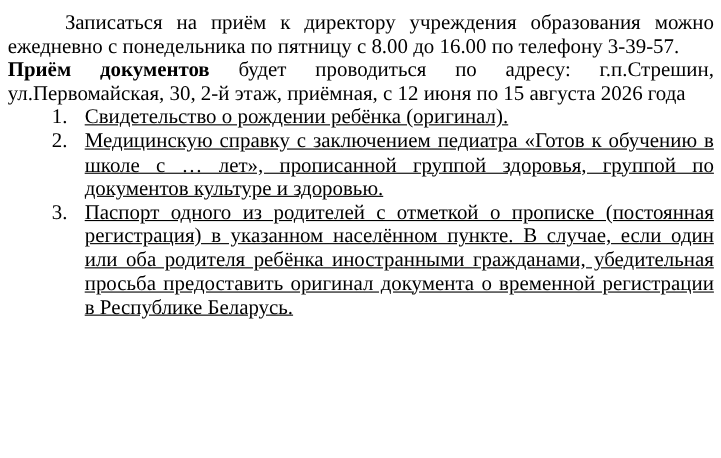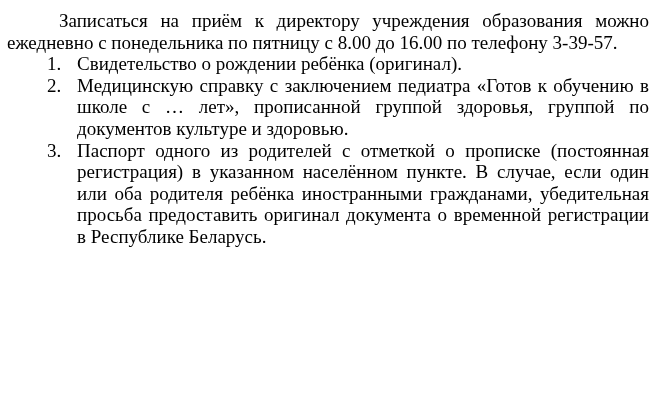--- a/index.html
+++ b/index.html
@@ -45,29 +45,31 @@
     align-items: flex-start;
     margin: 0;
   }
   .list-item-number {
     flex: 0 0 30px;
     text-align: left;
   }
   .list-item-text {
     flex: 1 1 auto;
     text-align: justify;
+    text-decoration: underline;
   }
 </style>
 </head>
 <body>
 
 <div class="page">
 
   <p class="para para-indent">Записаться на приём к директору учреждения образования можно ежедневно с понедельника по пятницу с 8.00 до 16.00 по телефону 3-39-57.</p>
 
+  <p class="para"><span class="bold">Приём документов</span><span> будет проводиться по адресу: г.п.Стрешин, ул.Первомайская, 30, 2-й этаж, приёмная, с 12 июня по 15 августа 2026 года</span></p>
 
 
   <div class="numbered-list">
 
     <div class="list-item">
       <span class="list-item-number">1.</span>
       <div class="list-item-text">Свидетельство о рождении ребёнка (оригинал).</div>
     </div>
 
     <div class="list-item">

